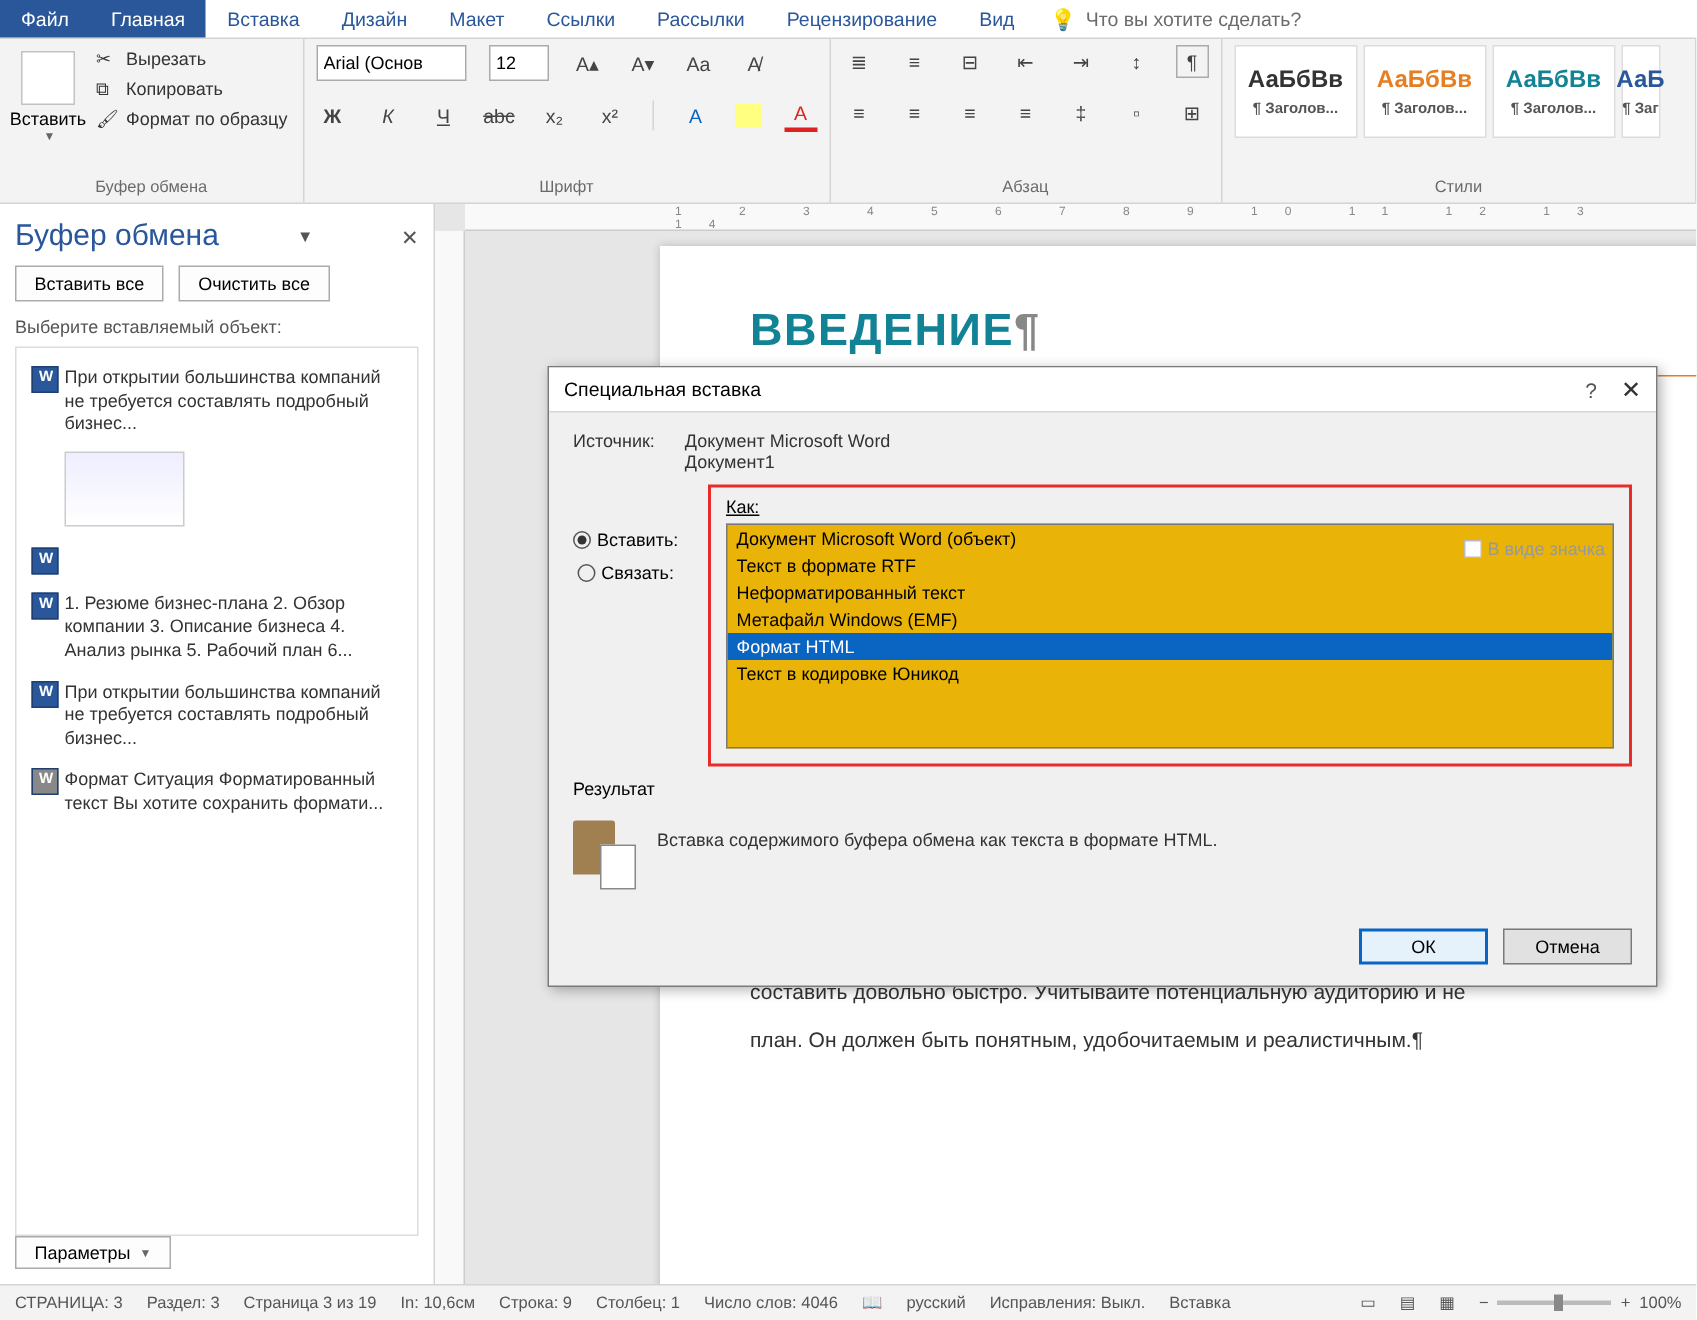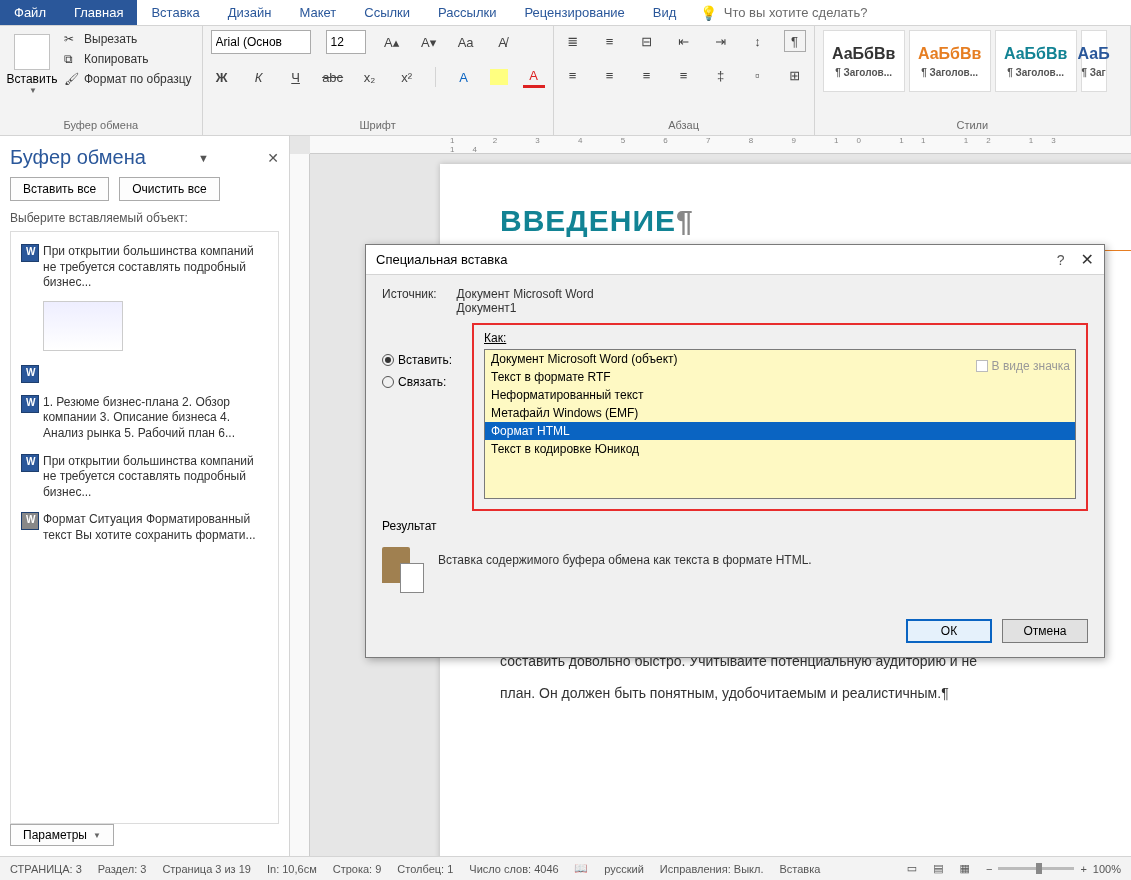--- a/index.html
+++ b/index.html
@@ -79,25 +79,25 @@
 .dialog-title { height: 30px; background: #fff; border-bottom: 1px solid #d4d4d4; display: flex; align-items: center; padding: 0 10px; font-size: 13px; }
 .dialog-title .spacer { flex: 1; }
 .dialog-title .help { font-size: 14px; color: #555; margin-right: 16px; cursor: pointer; }
 .dialog-title .close { font-size: 16px; color: #333; cursor: pointer; }
 .dialog-body { padding: 12px 16px 16px 16px; font-size: 12px; }
 .src-row { display: flex; gap: 20px; margin-bottom: 6px; }
 .src-label { color: #333; }
 .src-val { color: #333; }
 .as-box { border: 2.5px solid #e82c2c; padding: 6px 10px 10px 10px; margin: 8px 0; position: relative; }
 .as-label { text-decoration: underline; font-size: 12px; margin-bottom: 4px; display: inline-block; }
-.radios { position: absolute; left: -90px; top: 30px; display: flex; flex-direction: column; gap: 8px; font-size: 12px; }
+.radios { position: absolute; left: -90px; top: 30px; display: flex; flex-direction: column; gap: 8px; font-size: 12px; align-items: center; }
 .radio-row { display: flex; align-items: center; gap: 4px; }
 .radio { width: 12px; height: 12px; border: 1px solid #555; border-radius: 50%; display: inline-flex; align-items: center; justify-content: center; }
 .radio.checked::after { content: ''; width: 6px; height: 6px; background: #333; border-radius: 50%; }
-.as-list { border: 1px solid #7a7a7a; background: #fef9c3; height: 150px; overflow: auto; position: relative; }
+.as-list { border: 1px solid #7a7a7a; background: #eab308; height: 150px; overflow: auto; position: relative; }
 .as-item { padding: 2px 6px; font-size: 12px; }
 .as-item.selected { background: #0a64c2; color: #fff; }
 .as-check { position: absolute; right: 18px; top: 36px; display: flex; align-items: center; gap: 4px; color: #999; font-size: 12px; }
 .as-checkbox { width: 12px; height: 12px; border: 1px solid #bbb; background: #fff; }
 .result-row { display: flex; gap: 14px; margin-top: 14px; align-items: flex-start; }
 .result-icon { width: 42px; height: 46px; position: relative; }
 .result-icon .clip-back { width: 28px; height: 36px; background: #a08050; border-radius: 2px 2px 0 0; position: absolute; top: 0; left: 0; }
 .result-icon .clip-front { width: 24px; height: 30px; background: #fff; border: 1px solid #888; position: absolute; bottom: 0; right: 0; }
 .result-text { flex: 1; font-size: 12px; color: #333; padding-top: 6px; }
 .dialog-footer { display: flex; justify-content: flex-end; gap: 10px; padding: 10px 16px 14px; }

